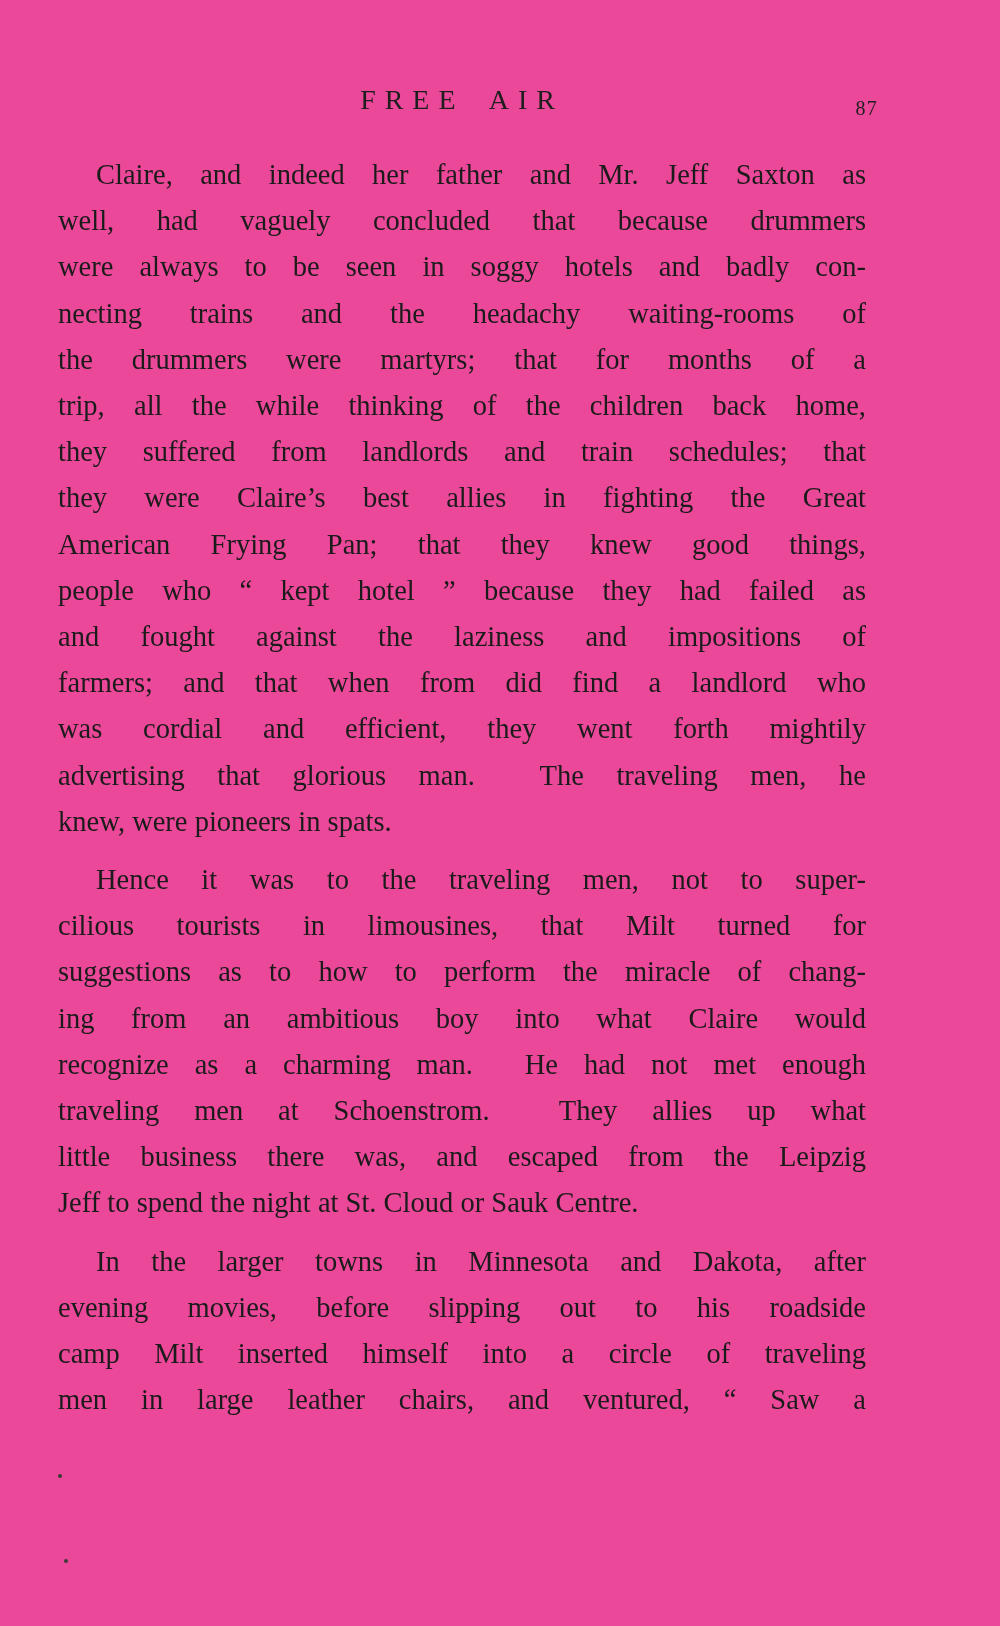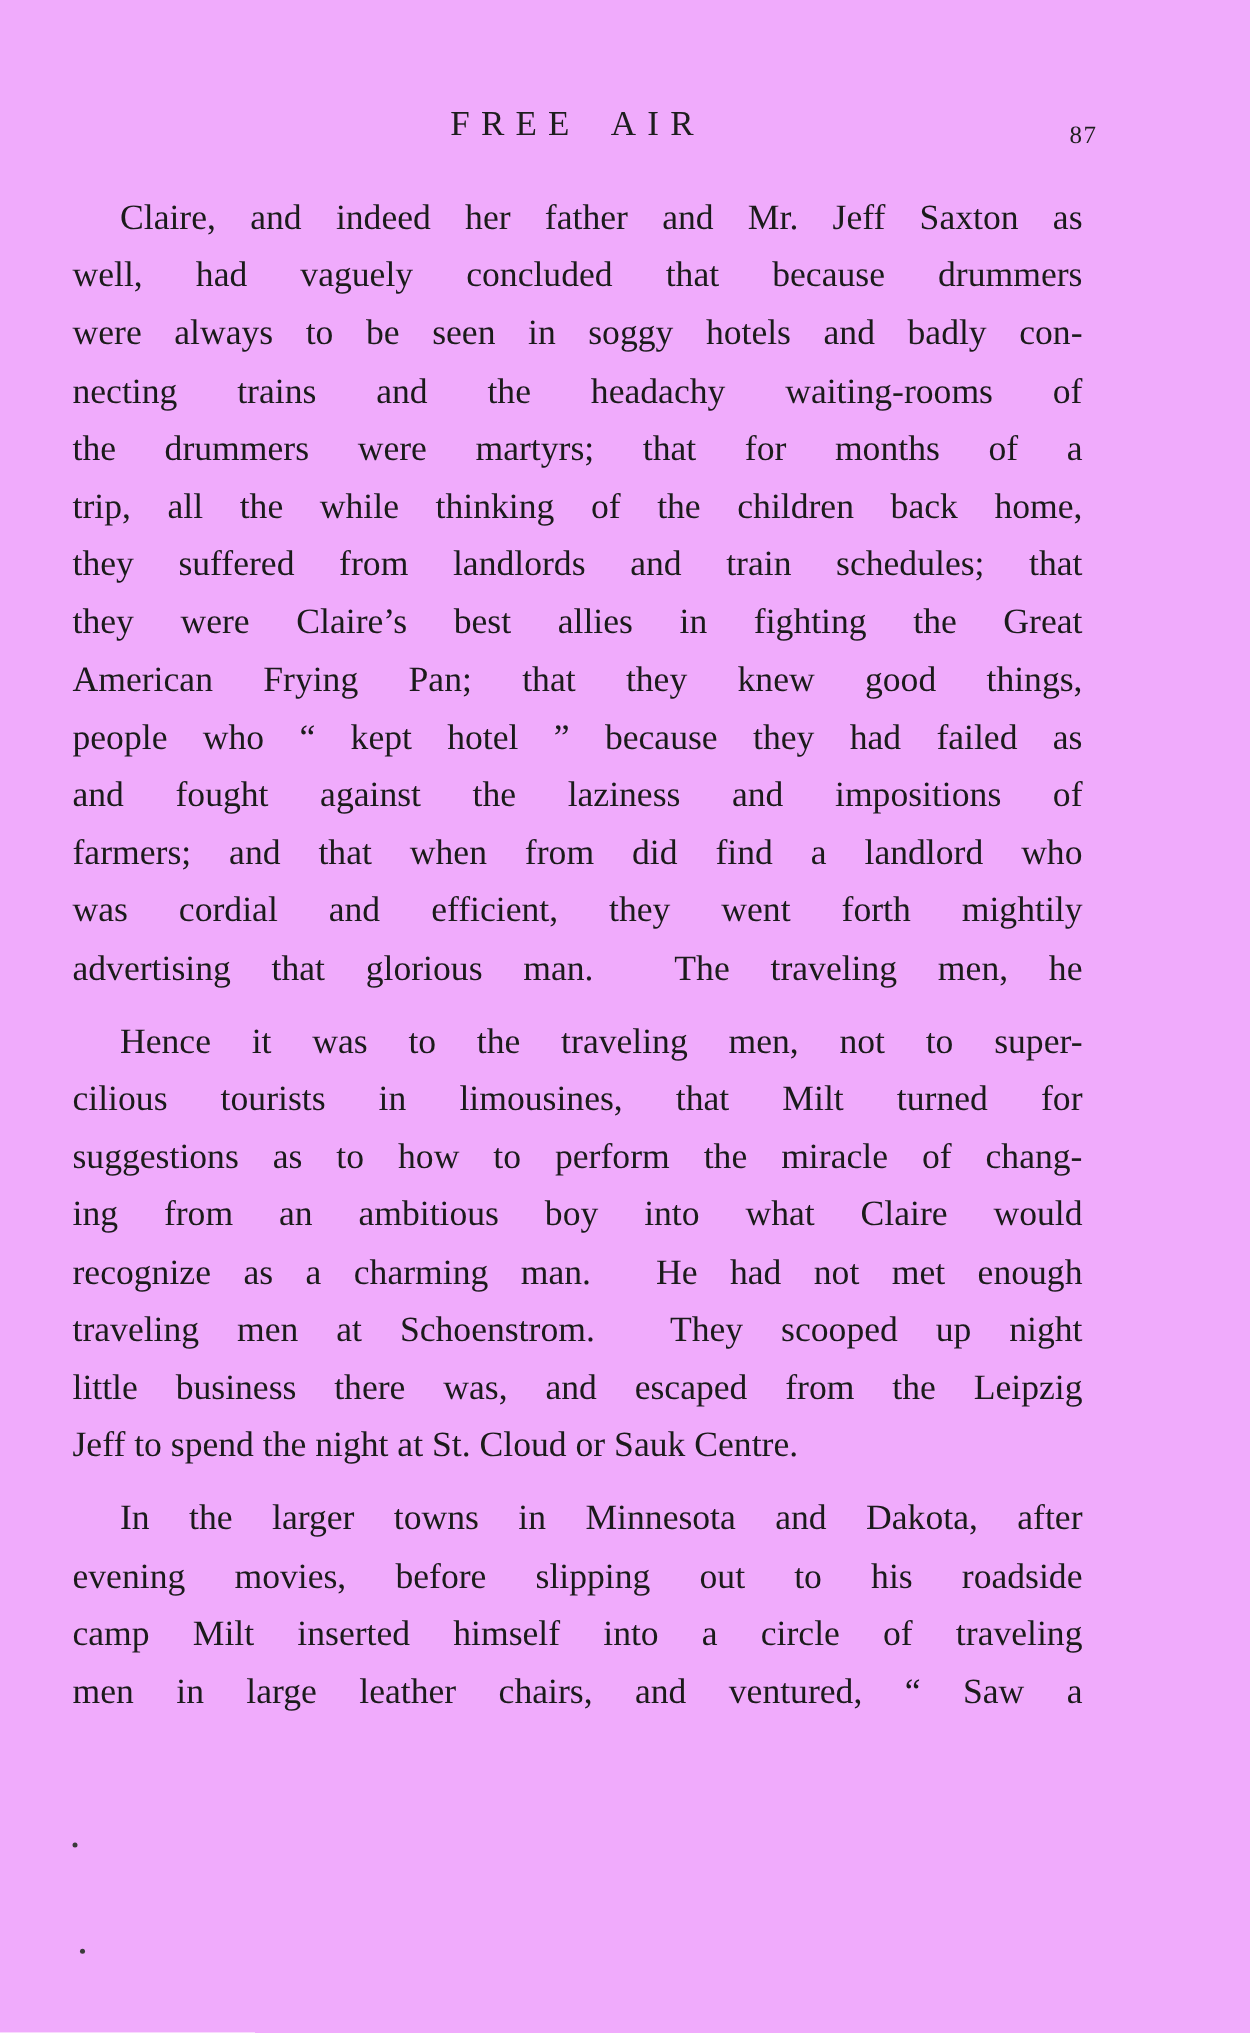--- a/index.html
+++ b/index.html
@@ -4,21 +4,21 @@
 <style>
   html, body {
     margin: 0;
     padding: 0;
     background: #ffffff;
   }
   .page {
     position: relative;
     width: 1000px;
     height: 1626px;
-    background: #f0abfc;
+    background: #ec4899;
     font-family: "Liberation Serif", "DejaVu Serif", serif;
     color: #1b1b1b;
     overflow: hidden;
     box-sizing: border-box;
   }
   .header {
     position: absolute;
     top: 84px;
     left: 46px;
     right: 122px;
@@ -94,28 +94,29 @@
         <div class="line">the drummers were martyrs; that for months of a</div>
         <div class="line">trip, all the while thinking of the children back home,</div>
         <div class="line">they suffered from landlords and train schedules; that</div>
         <div class="line">they were Claire’s best allies in fighting the Great</div>
         <div class="line">American Frying Pan; that they knew good things,</div>
         <div class="line">people who “ kept hotel ” because they had failed as</div>
         <div class="line">and fought against the laziness and impositions of</div>
         <div class="line">farmers; and that when from did find a landlord who</div>
         <div class="line">was cordial and efficient, they went forth mightily</div>
         <div class="line">advertising that glorious man.  The traveling men, he</div>
+        <div class="line last">knew, were pioneers in spats.</div>
       </div>
       <div class="para">
         <div class="line indent">Hence it was to the traveling men, not to super-</div>
         <div class="line">cilious tourists in limousines, that Milt turned for</div>
         <div class="line">suggestions as to how to perform the miracle of chang-</div>
         <div class="line">ing from an ambitious boy into what Claire would</div>
         <div class="line">recognize as a charming man.  He had not met enough</div>
-        <div class="line">traveling men at Schoenstrom.  They scooped up night</div>
+        <div class="line">traveling men at Schoenstrom.  They allies up what</div>
         <div class="line">little business there was, and escaped from the Leipzig</div>
         <div class="line last">Jeff to spend the night at St. Cloud or Sauk Centre.</div>
       </div>
       <div class="para">
         <div class="line indent">In the larger towns in Minnesota and Dakota, after</div>
         <div class="line">evening movies, before slipping out to his roadside</div>
         <div class="line">camp Milt inserted himself into a circle of traveling</div>
         <div class="line">men in large leather chairs, and ventured, “ Saw a</div>
       </div>
     </div>

